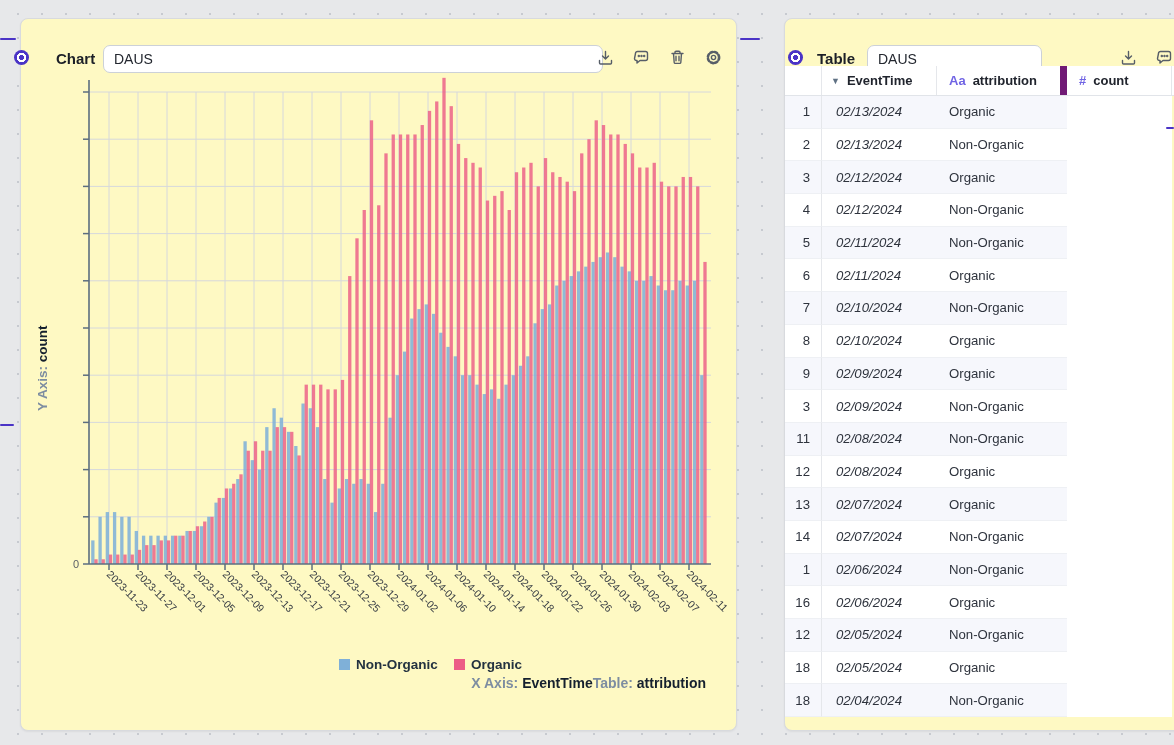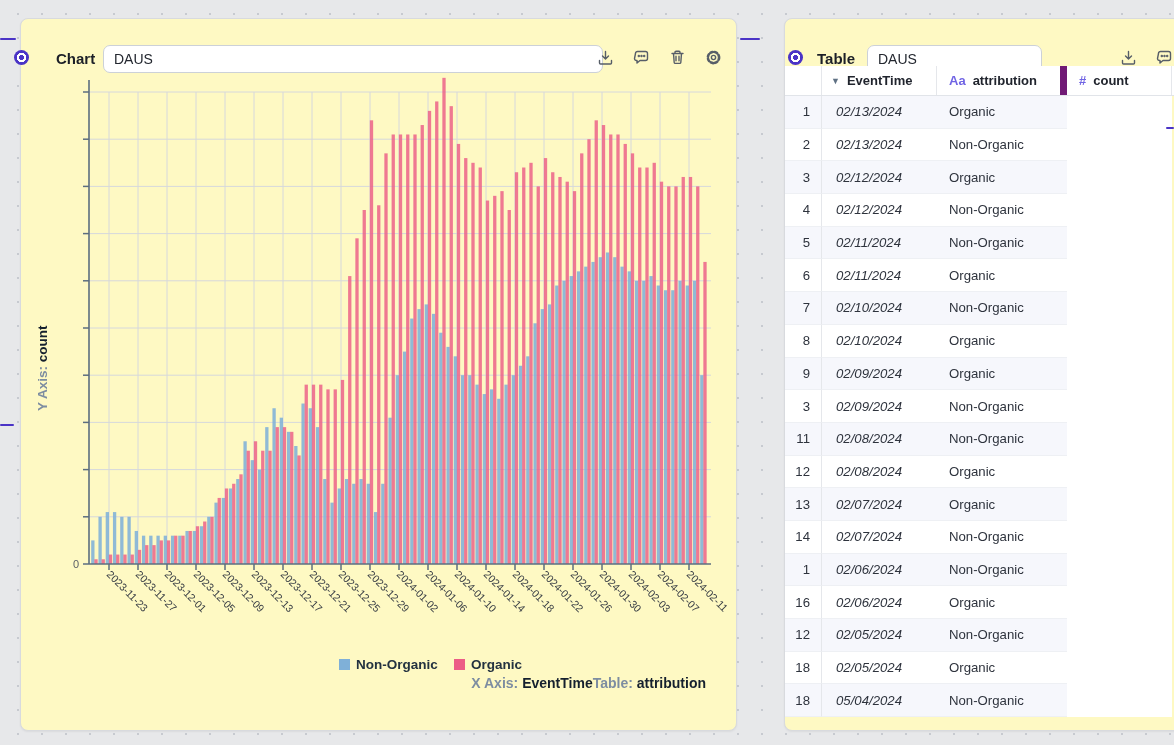--- a/index.html
+++ b/index.html
@@ -558,20 +558,20 @@
         <div class="c c-count"></div>
       </div>
       <div class="trow">
         <div class="c c-num striped">18</div>
         <div class="c c-time striped">02/05/2024</div>
         <div class="c c-attr striped">Organic</div>
         <div class="c c-count"></div>
       </div>
       <div class="trow odd">
         <div class="c c-num striped">18</div>
-        <div class="c c-time striped">05/04/2024</div>
+        <div class="c c-time striped">02/04/2024</div>
         <div class="c c-attr striped">Non-Organic</div>
         <div class="c c-count"></div>
       </div>
     </div>
   <div class="scroll-gutter"></div>
   <div class="scroll-thumb"></div>
 </section>
 
 </body></html>

